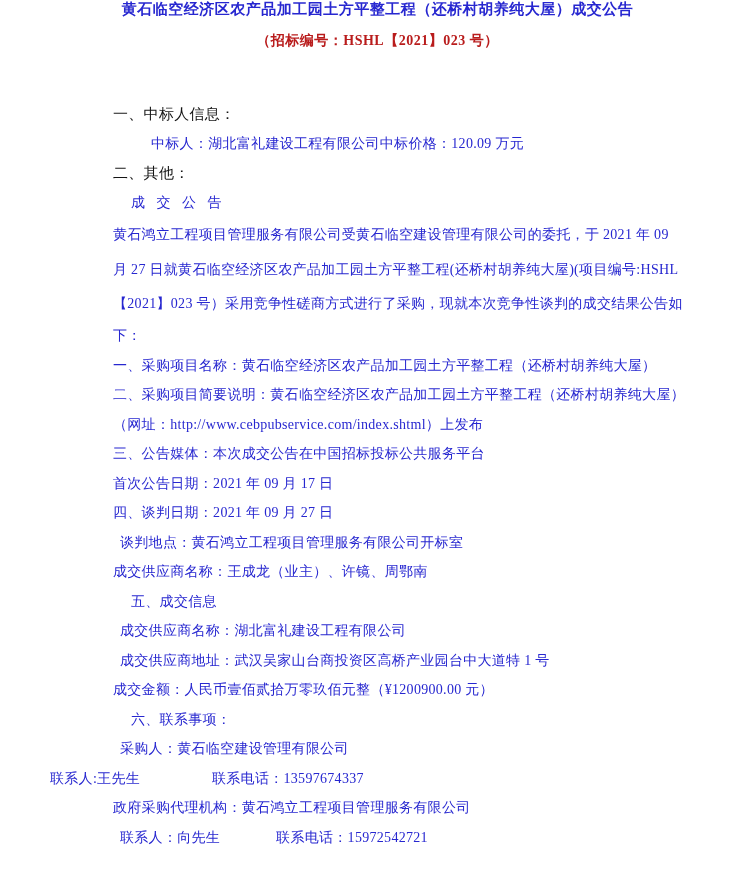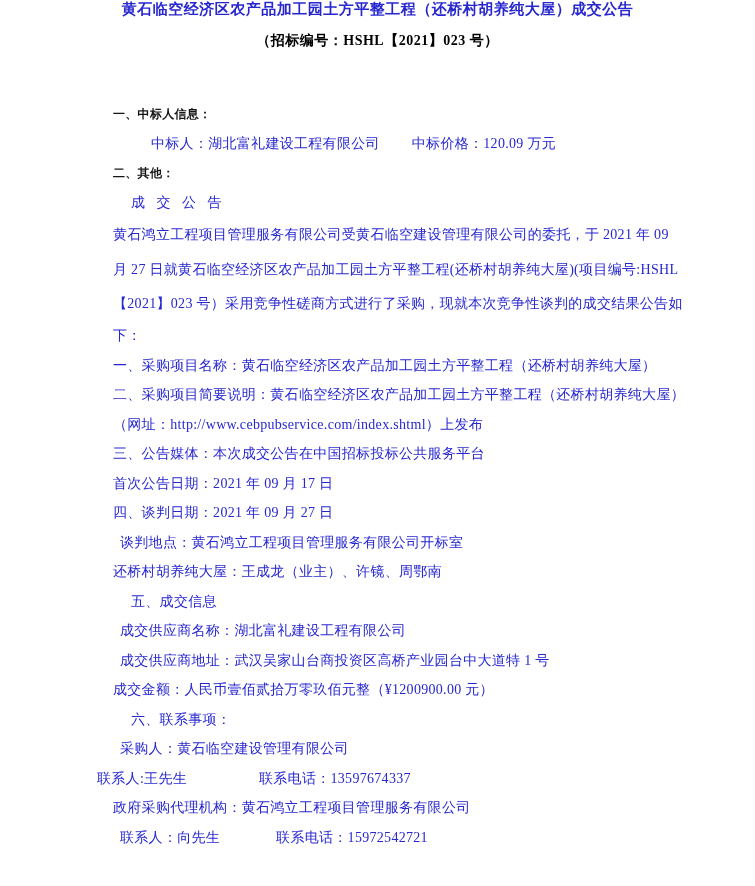--- a/index.html
+++ b/index.html
@@ -16,46 +16,46 @@
     font-size: 15px;
     font-weight: bold;
     color: #2727D0;
     letter-spacing: 0.5px;
   }
   .doc-subtitle {
     margin-top: 13px;
     text-align: center;
     font-size: 14px;
     font-weight: bold;
-    color: #000000;
+    color: #b91c1c;
     letter-spacing: 0.5px;
   }
   .body-lines { margin-top: 50px; }
   .line {
     height: 29.5px;
     display: flex;
     align-items: center;
     padding-left: 113px;
     padding-right: 40px;
     font-size: 14px;
     color: #2727D0;
     letter-spacing: 0.3px;
     white-space: nowrap;
   }
   .line.para { height: 34.5px; }
   .line.heading {
     color: #141414;
-    font-weight: bold;
-    font-size: 12px;
+    font-weight: normal;
+    font-size: 15px;
   }
   .i1 { padding-left: 131px; }
   .i2 { padding-left: 151px; }
   .i3 { padding-left: 120px; }
-  .ismall { padding-left: 97px; }
-  .gap-price { margin-left: 32px; }
+  .ismall { padding-left: 50px; }
+  .gap-price { }
   .gap-phone1 { margin-left: 72px; }
   .gap-phone2 { margin-left: 56px; }
   .spaced { letter-spacing: 4px; text-align: center; }
 </style>
 </head>
 <body>
 
 <div class="page">
 
   <div class="doc-title">黄石临空经济区农产品加工园土方平整工程（还桥村胡养纯大屋）成交公告</div>
@@ -77,21 +77,21 @@
     <div class="line para">【2021】023 号）采用竞争性磋商方式进行了采购，现就本次竞争性谈判的成交结果公告如</div>
     <div class="line">下：</div>
 
     <div class="line">一、采购项目名称：黄石临空经济区农产品加工园土方平整工程（还桥村胡养纯大屋）</div>
     <div class="line">二、采购项目简要说明：黄石临空经济区农产品加工园土方平整工程（还桥村胡养纯大屋）</div>
     <div class="line">（网址：http://www.cebpubservice.com/index.shtml）上发布</div>
     <div class="line">三、公告媒体：本次成交公告在中国招标投标公共服务平台</div>
     <div class="line">首次公告日期：2021 年 09 月 17 日</div>
     <div class="line">四、谈判日期：2021 年 09 月 27 日</div>
     <div class="line i3">谈判地点：黄石鸿立工程项目管理服务有限公司开标室</div>
-    <div class="line">还桥村胡养纯大屋：王成龙（业主）、许镜、周鄂南</div>
+    <div class="line">成交供应商名称：王成龙（业主）、许镜、周鄂南</div>
 
     <div class="line i1">五、成交信息</div>
     <div class="line i3">成交供应商名称：湖北富礼建设工程有限公司</div>
     <div class="line i3">成交供应商地址：武汉吴家山台商投资区高桥产业园台中大道特 1 号</div>
     <div class="line">成交金额：人民币壹佰贰拾万零玖佰元整（¥1200900.00 元）</div>
 
     <div class="line i1">六、联系事项：</div>
     <div class="line i3">采购人：黄石临空建设管理有限公司</div>
     <div class="line ismall">
       <span>联系人:王先生</span>

